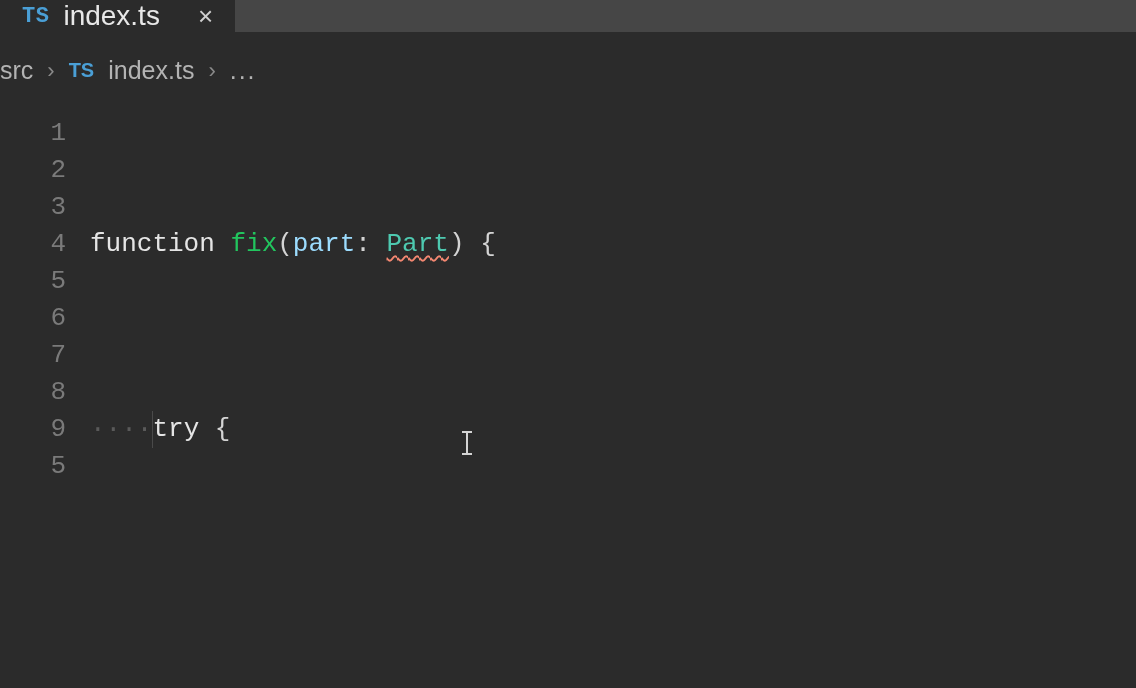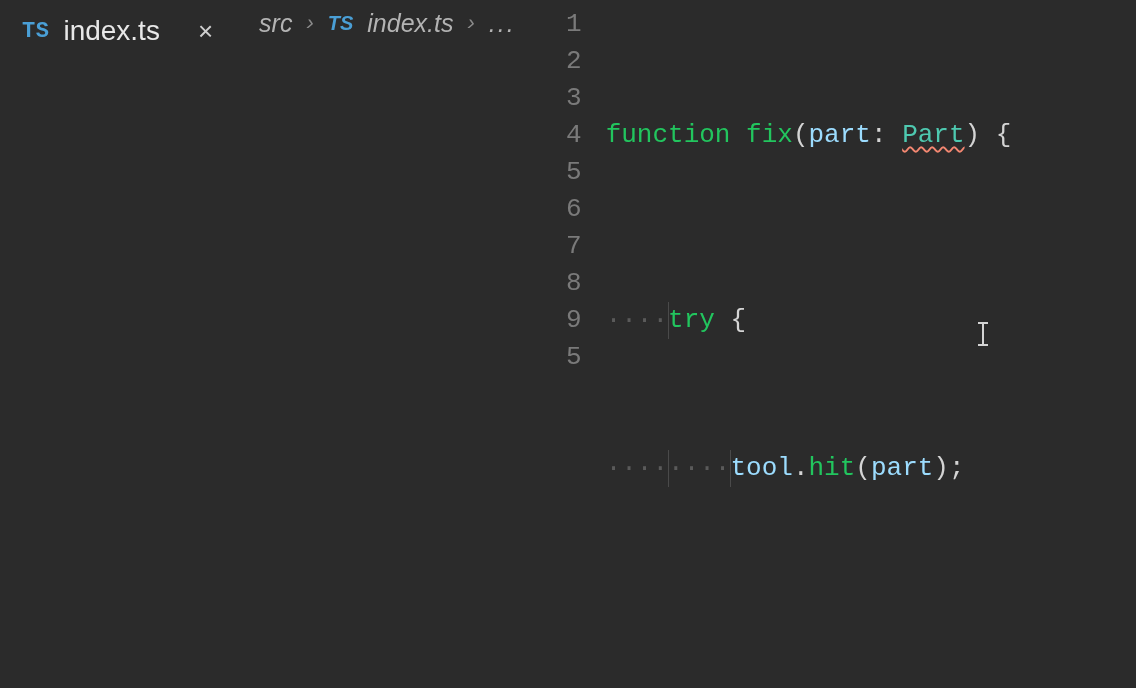--- a/index.html
+++ b/index.html
@@ -7,21 +7,22 @@
     width: 1136px; height: 688px;
     background: #2b2b2b;
     font-family: 'Menlo', 'Consolas', 'Courier New', monospace;
     overflow: hidden;
     color: #d4d4d4;
   }
   .window {
     width: 100%; height: 100%;
     background: #2b2b2b;
     display: flex;
-    flex-direction: row;
+    flex-direction: column;
+    gap: 24px;
   }
   
   .tabbar {
     height: 62px;
     background: #464646;
     display: flex;
     align-items: stretch;
   }
   .tab {
     background: #2b2b2b;
@@ -50,26 +51,24 @@
     font-weight: 300;
     line-height: 1;
     cursor: pointer;
     font-family: sans-serif;
   }
   
   .breadcrumb {
     height: 46px;
     display: flex;
     align-items: center;
-    padding-left: 24px;
     gap: 14px;
     font-family: -apple-system, 'Segoe UI', sans-serif;
     font-size: 25px;
     color: #b3b3b3;
-    font-style: italic;
   }
   .breadcrumb .chev { color: #8a8a8a; font-size: 22px; }
   .breadcrumb .ts-badge-sm {
     color: #4a9fd6; font-weight: 700; font-size: 20px;
   }
   .breadcrumb .fname { color: #b3b3b3; }
   .breadcrumb .dots { color: #b3b3b3; letter-spacing: 2px; }
   
   .editor {
     flex: 1;
@@ -90,21 +89,21 @@
   .code {
     flex: 1;
     padding-top: 6px;
     font-size: 26px;
     line-height: 37px;
     white-space: pre;
     position: relative;
   }
   .code .line { height: 37px; position: relative; }
   
-  .tk-key { color: #22c55e; margin-top: 8px; }              
+  .tk-key { color: #e5e5e5; margin-top: 8px; }              
   .tk-fn  { color: #22c55e; }              
   .tk-var { color: #9cdcfe; }              
   .tk-type{ color: #4ec9b0; }              
   .tk-pun { color: #d4d4d4; }              
   
   .squig {
     text-decoration-line: underline;
     text-decoration-style: wavy;
     text-decoration-color: #f48771;
     text-decoration-thickness: 2px;
@@ -177,21 +176,20 @@
       <div class="ln">5</div>
     </div>
 
     <div class="code">
       
       <div class="line"><span class="tk-key">function</span><span class="tk-pun"> </span><span class="tk-fn">fix</span><span class="tk-pun">(</span><span class="tk-var">part</span><span class="tk-pun">: </span><span class="tk-type squig">Part</span><span class="tk-pun">) </span><span class="tk-pun">{</span></div>
       
       
       <div class="line"><span class="guide" style="left:62px"></span><span class="ws">····</span><span class="tk-key">try</span><span class="tk-pun"> </span><span class="tk-pun">{</span></div>
       
-      <div class="line"><span class="guide" style="left:62px"></span><span class="guide" style="left:124px"></span><span class="ws">········</span><span class="tk-var">tool</span><span class="tk-pun">.</span><span class="tk-fn">hit</span><span class="tk-pun">(</span><span class="tk-var">part</span><span class="tk-pun">);</span></div>
       
       
       
       
       
       
       
       
       
       

